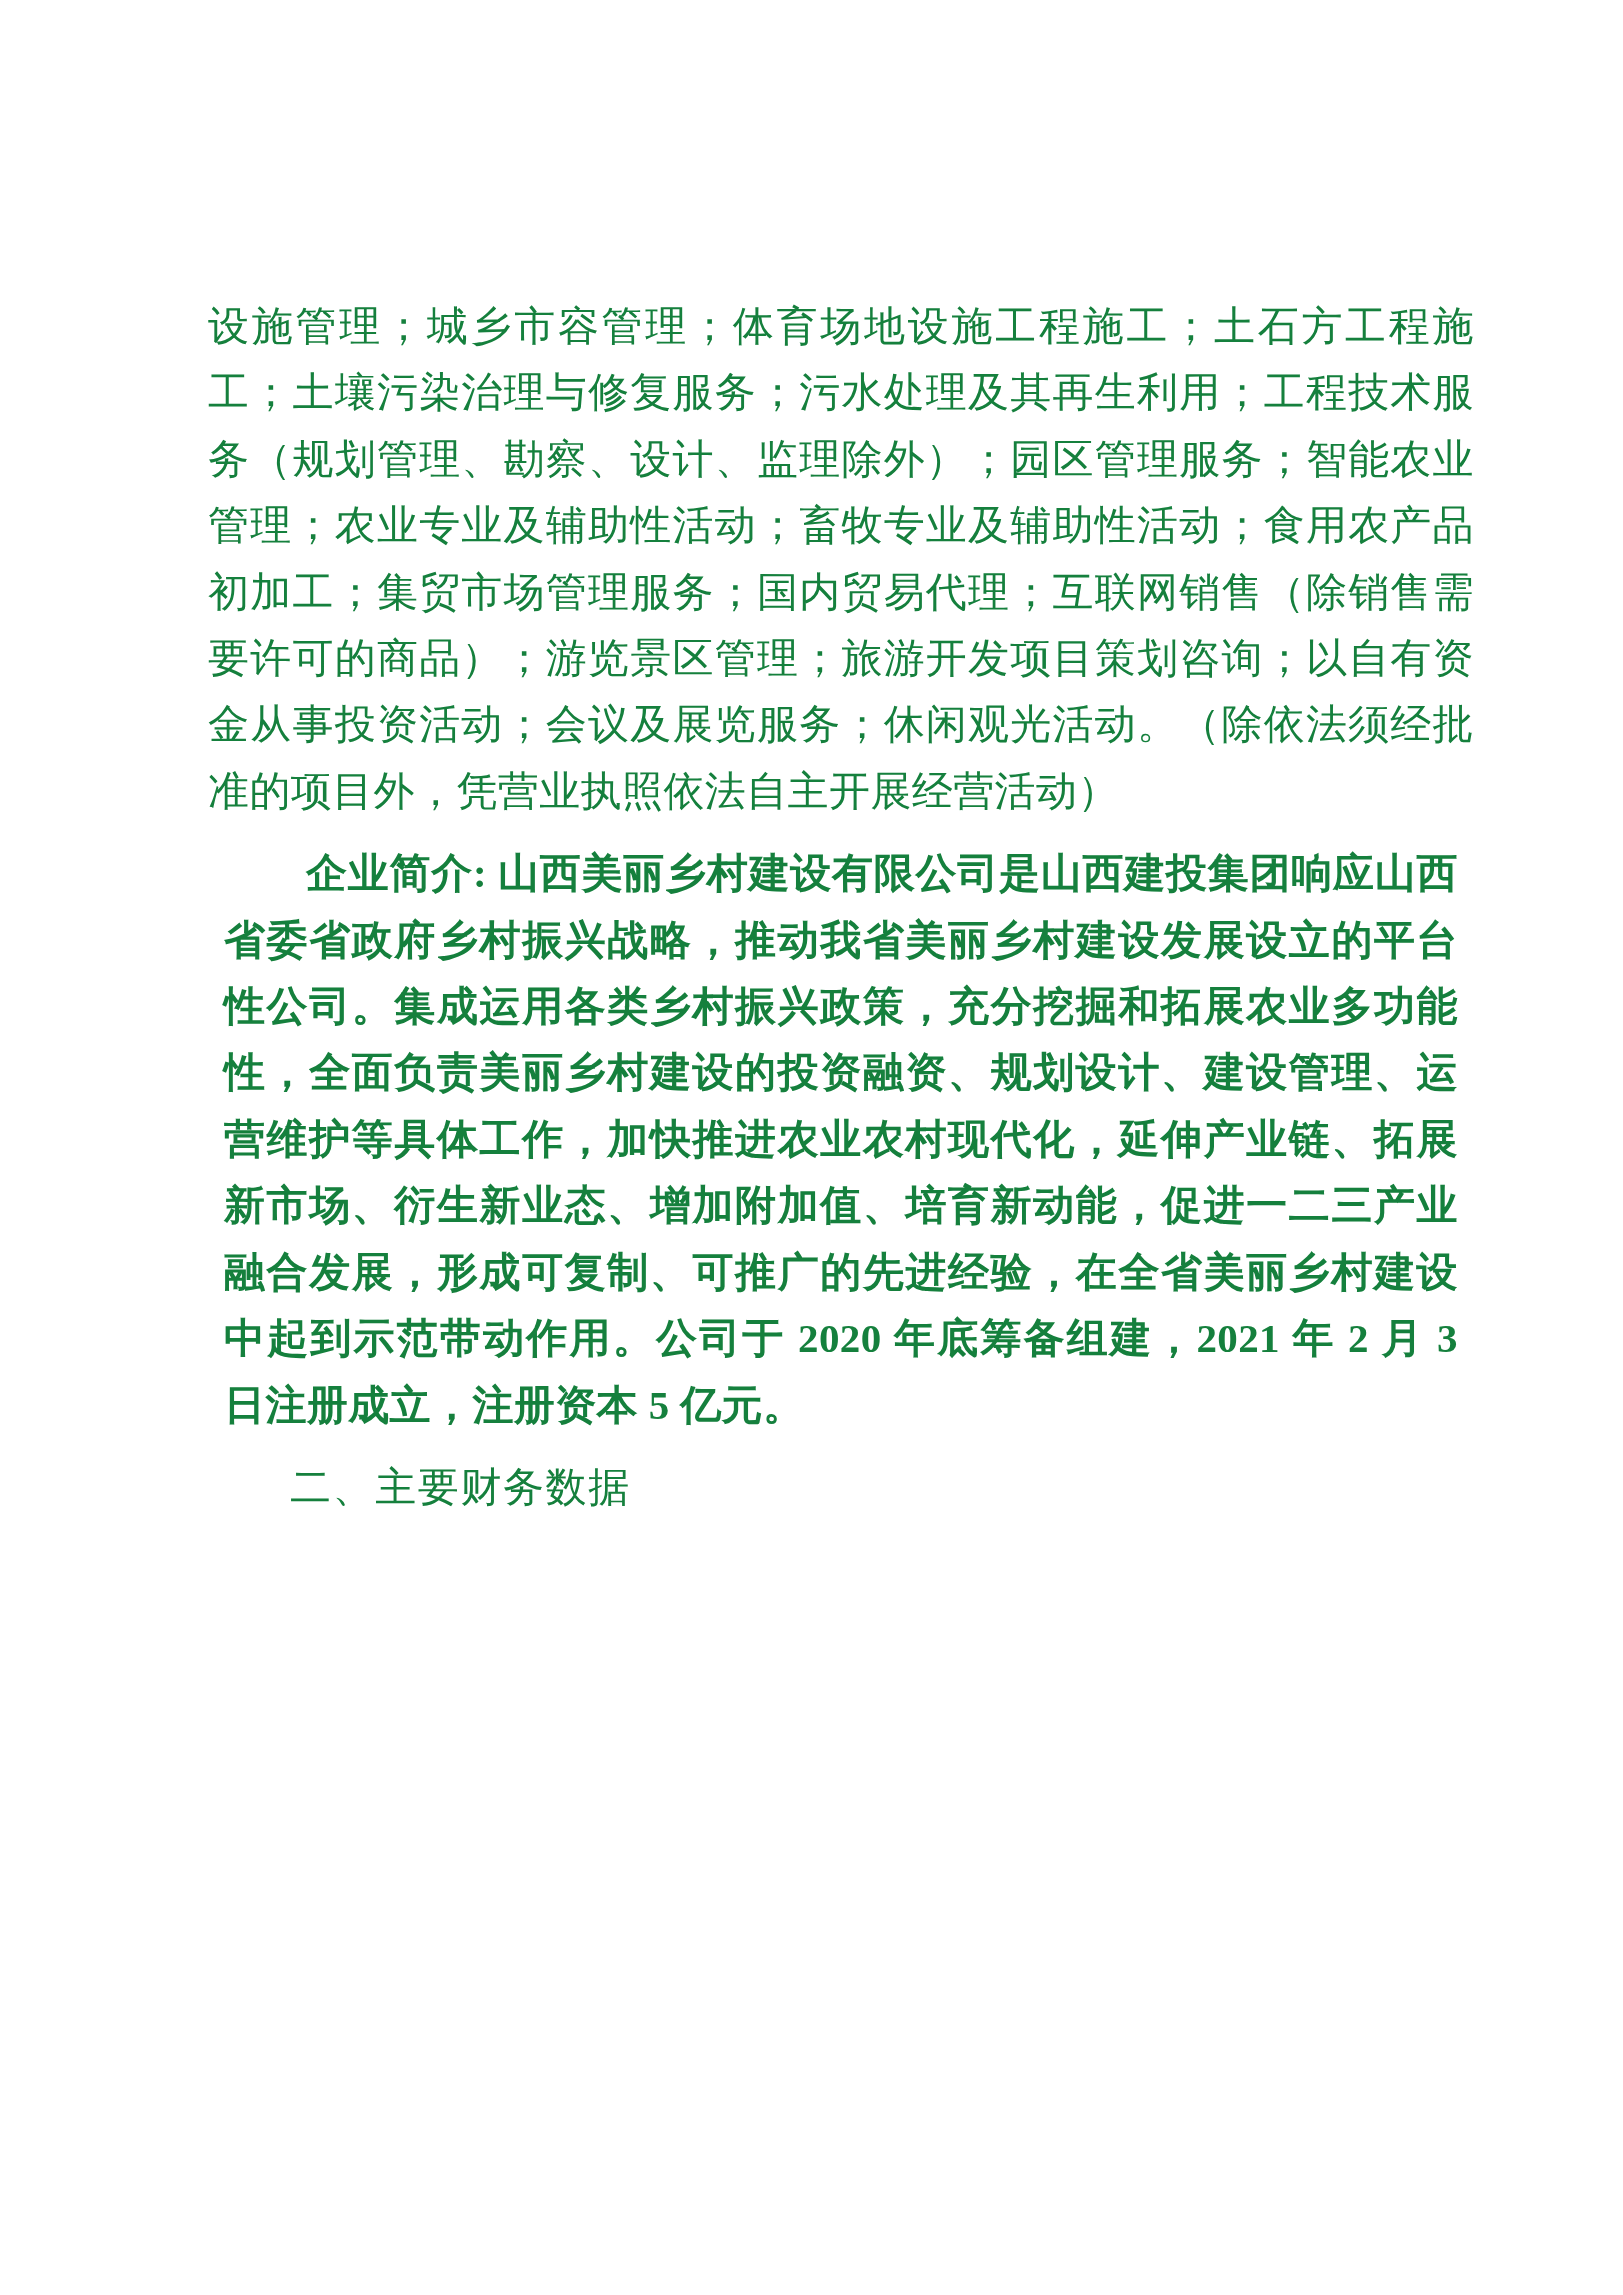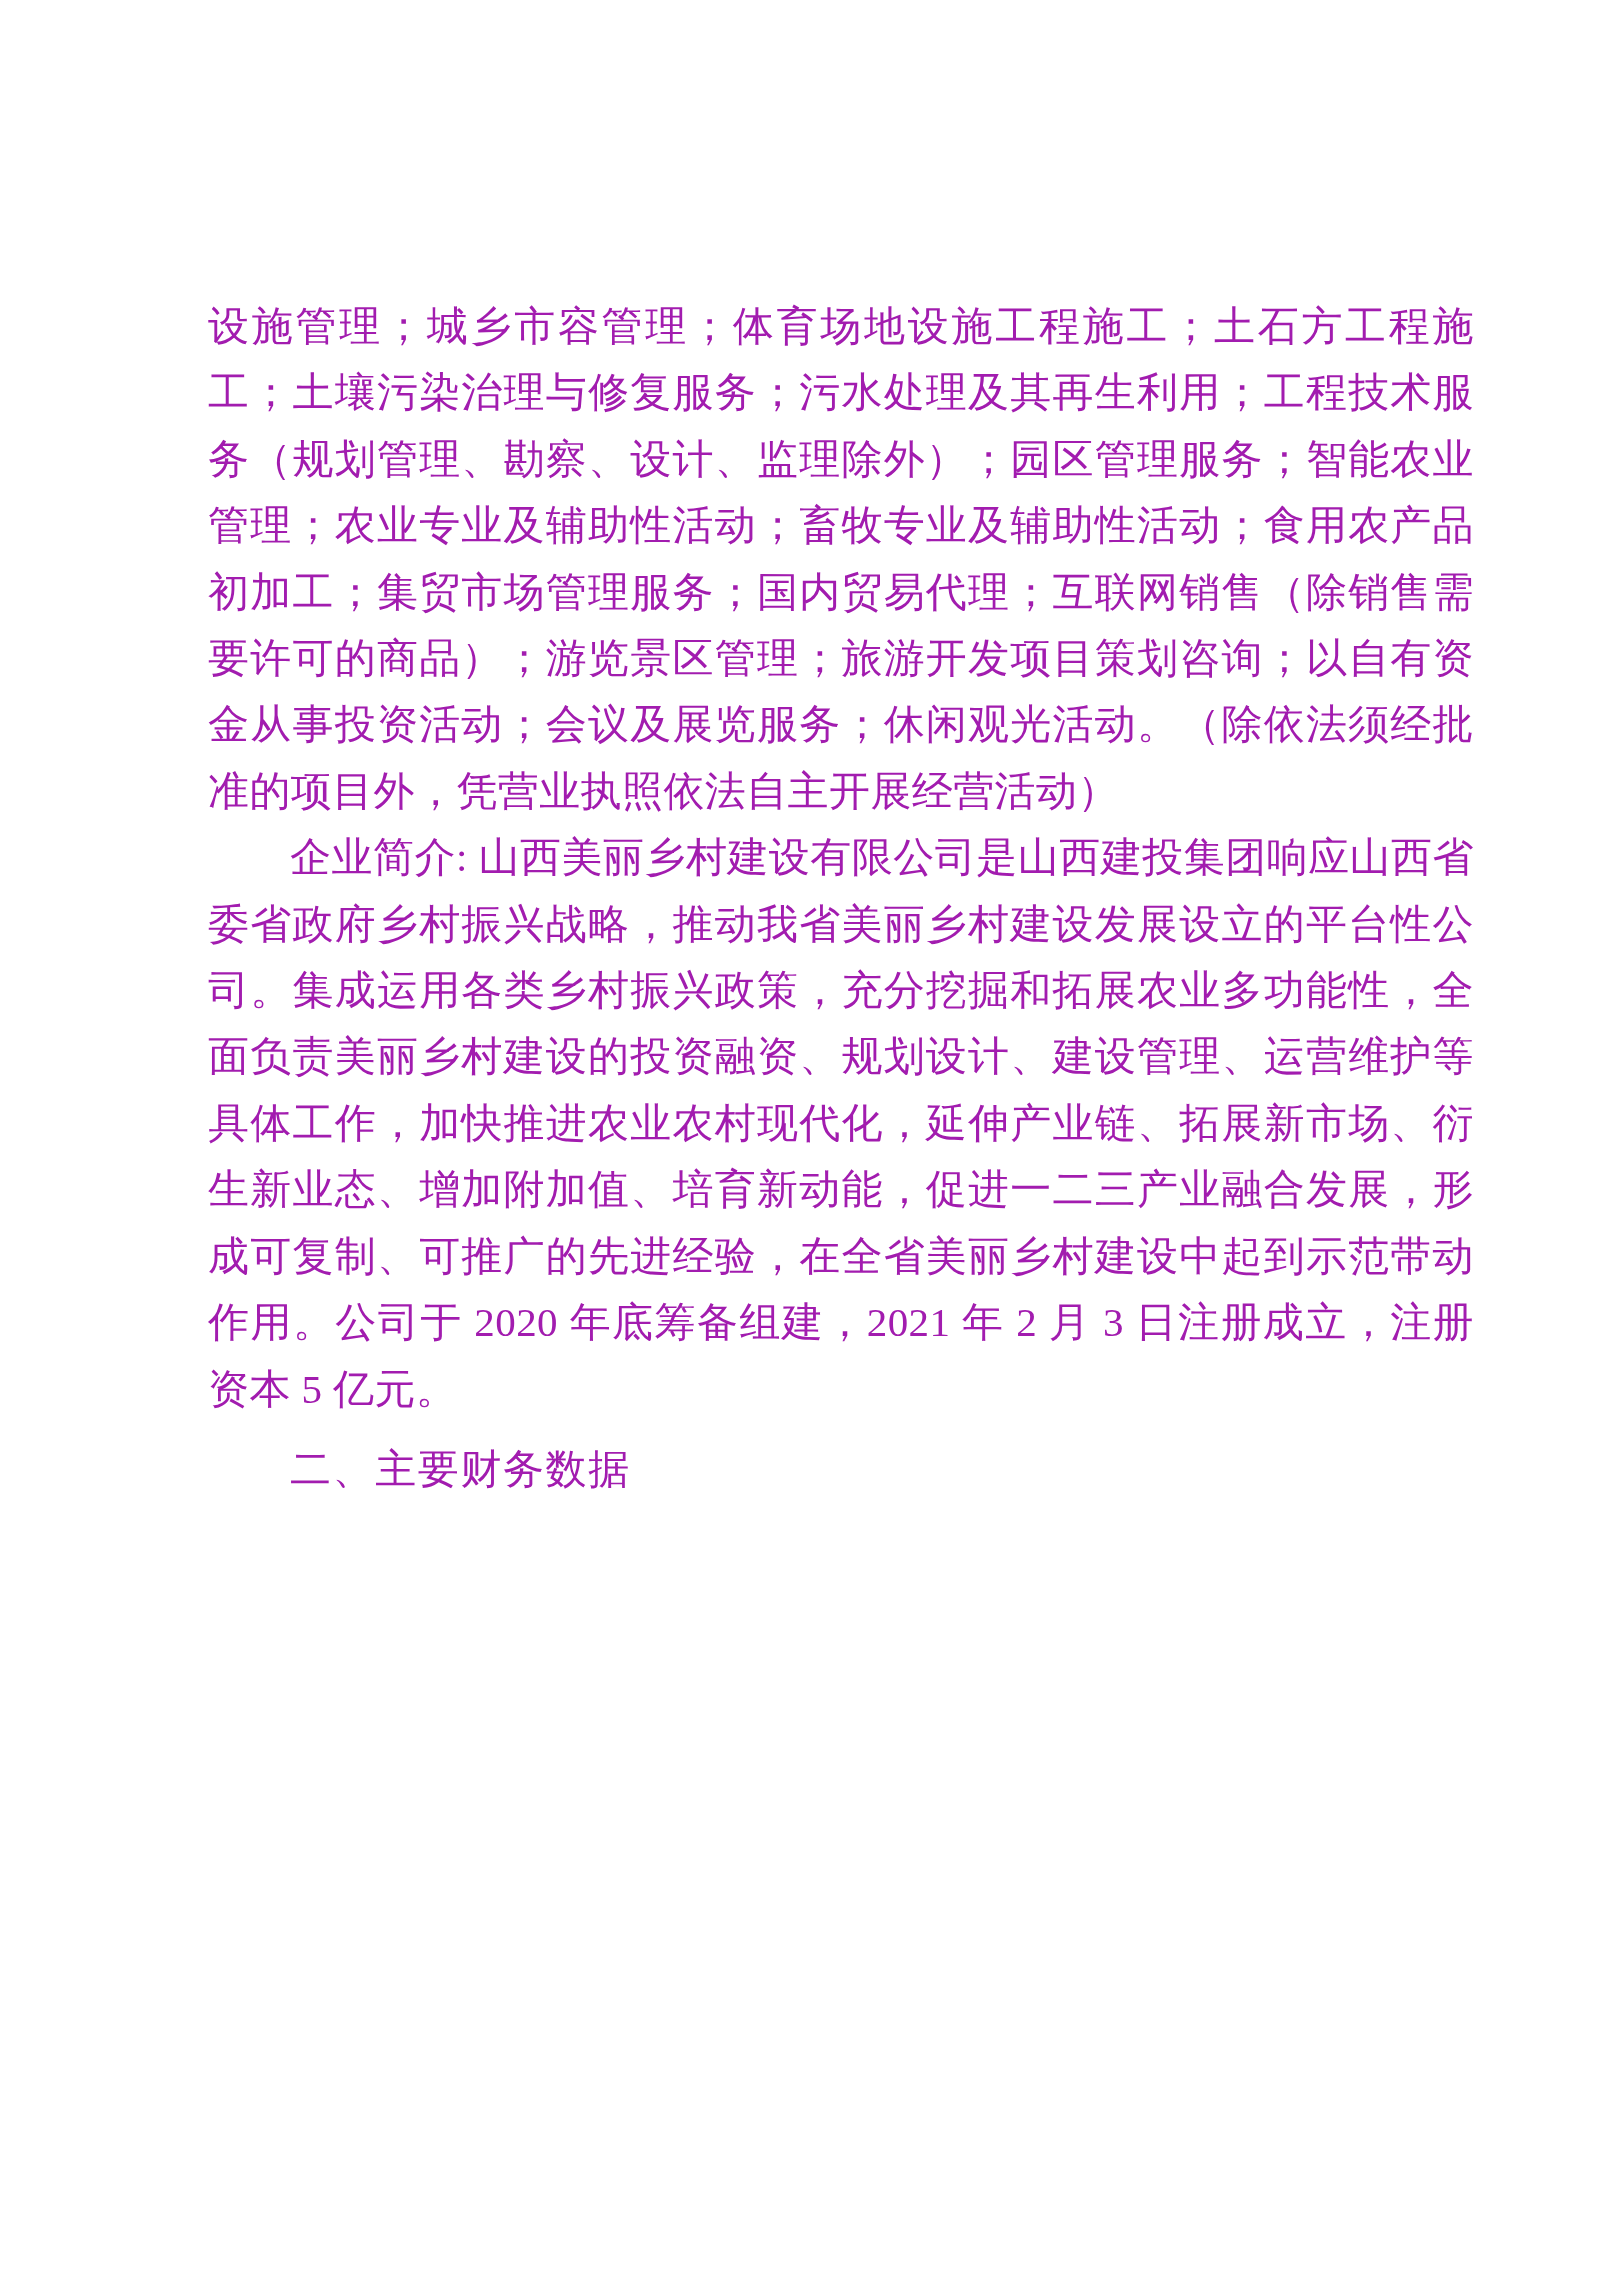--- a/index.html
+++ b/index.html
@@ -21,29 +21,30 @@
     box-sizing: border-box;
     padding: 293px 149px 0 208px;
     background: #ffffff;
   }
   .doc-body {
     font-size: 41px;
     line-height: 1.62;
     letter-spacing: 0.4px;
     text-align: justify;
     text-justify: inter-ideograph;
-    color: #a21caf;
+    color: #15803d;
   }
   p.para {
     margin: 0 0 0 0;
     text-indent: 0;
   }
   p.indent2 {
-    margin: 0;
+    margin: 16px;
     text-indent: 2em;
+    font-weight: bold;
   }
   h2.section-heading {
     margin: 14.3px 0 1.6px 0;
     font-size: 41px;
     line-height: 1.62;
     font-weight: normal;
     text-indent: 2em;
     letter-spacing: 1.6px;
   }
 </style>

